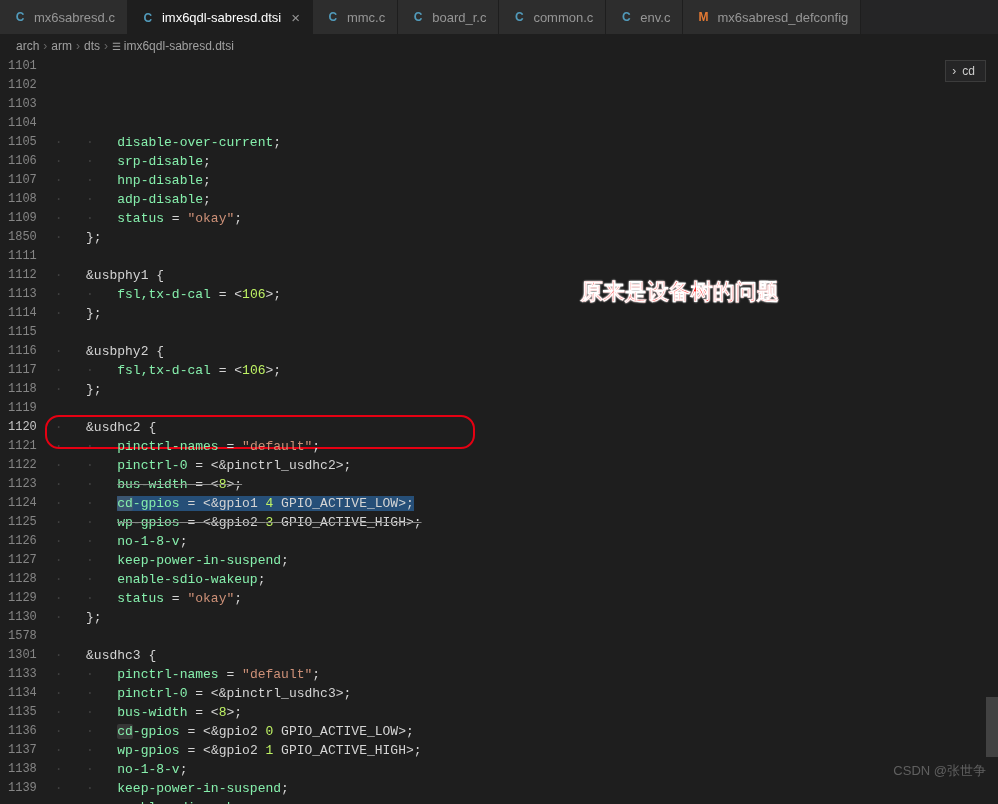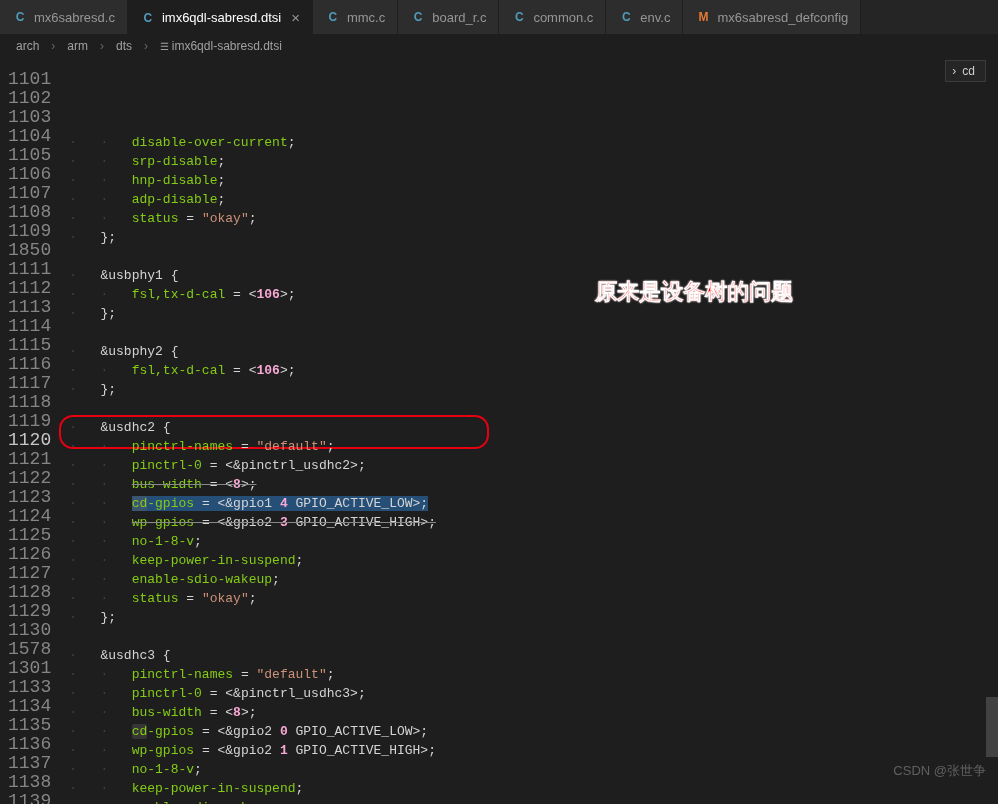--- a/index.html
+++ b/index.html
@@ -40,53 +40,52 @@
 .icon-c { color: #519aba; }
 .icon-m { color: #e37933; }
 .tab .close { color: #969696; font-size: 15px; padding-left: 4px; }
 .breadcrumbs {
   display: flex;
   align-items: center;
   padding: 4px 16px;
   font-family: -apple-system, "Segoe UI", sans-serif;
   font-size: 12px;
   color: #a0a0a0;
-  gap: 12px;
+  gap: 4px;
   height: 22px;
 }
 .breadcrumbs .sep { color: #666; }
 .editor {
   display: flex;
   position: relative;
   height: calc(100% - 57px);
 }
 .gutter {
   text-align: right;
   color: #858585;
   padding: 0 18px 0 8px;
   user-select: none;
   line-height: 19px;
-  font-size: 18px;
-  margin-top: 13px;
+  font-size: 12px;
 }
 .gutter .ln { height: 19px; }
 .gutter .ln.active { color: #c6c6c6; }
 .code {
   flex: 1;
   line-height: 19px;
   font-size: 13px;
   white-space: pre;
   position: relative;
 }
 .code .line { height: 19px; position: relative; }
 .indent-guide { color: #404040; }
 .p  { color: #d4d4d4; }  
-.kw { color: #84cc16; margin-top: 16px; }  
+.kw { color: #86efac; margin-top: 16px; }  
 .str{ color: #ce9178; }
-.num{ color: #f9a8d4; font-weight: bold; }
+.num{ color: #bef264; }
 .annotation {
   position: absolute;
   left: 526px;
   top: 225px;
   color: #ff0000;
   font-size: 22px;
   font-weight: bold;
   -webkit-text-stroke: 0.5px #ffffff;
   text-shadow: 0 0 2px #fff, 0 0 2px #fff;
   font-family: "Microsoft YaHei", sans-serif;

